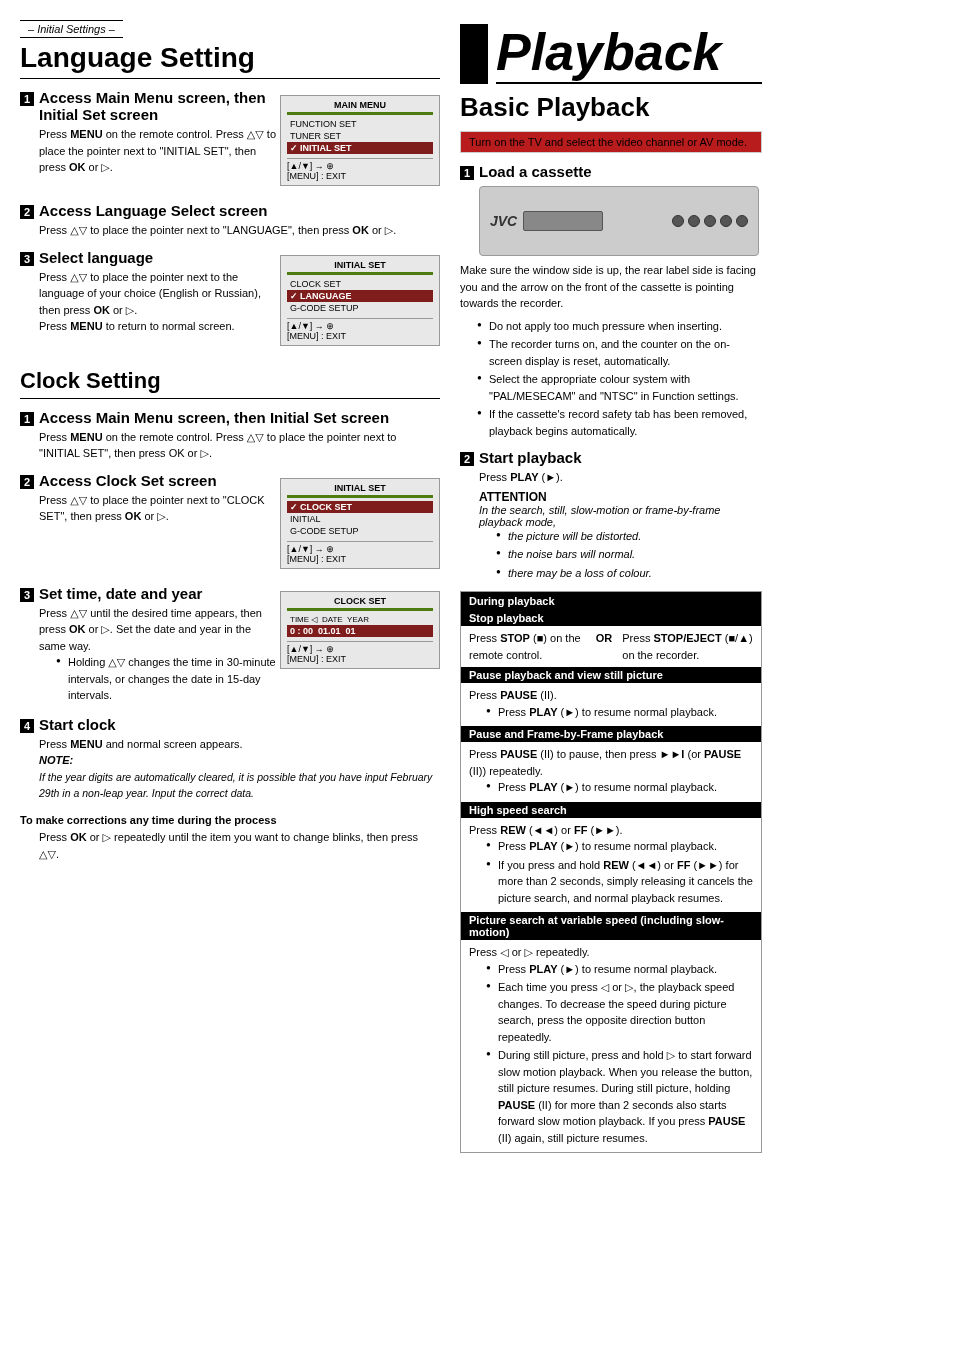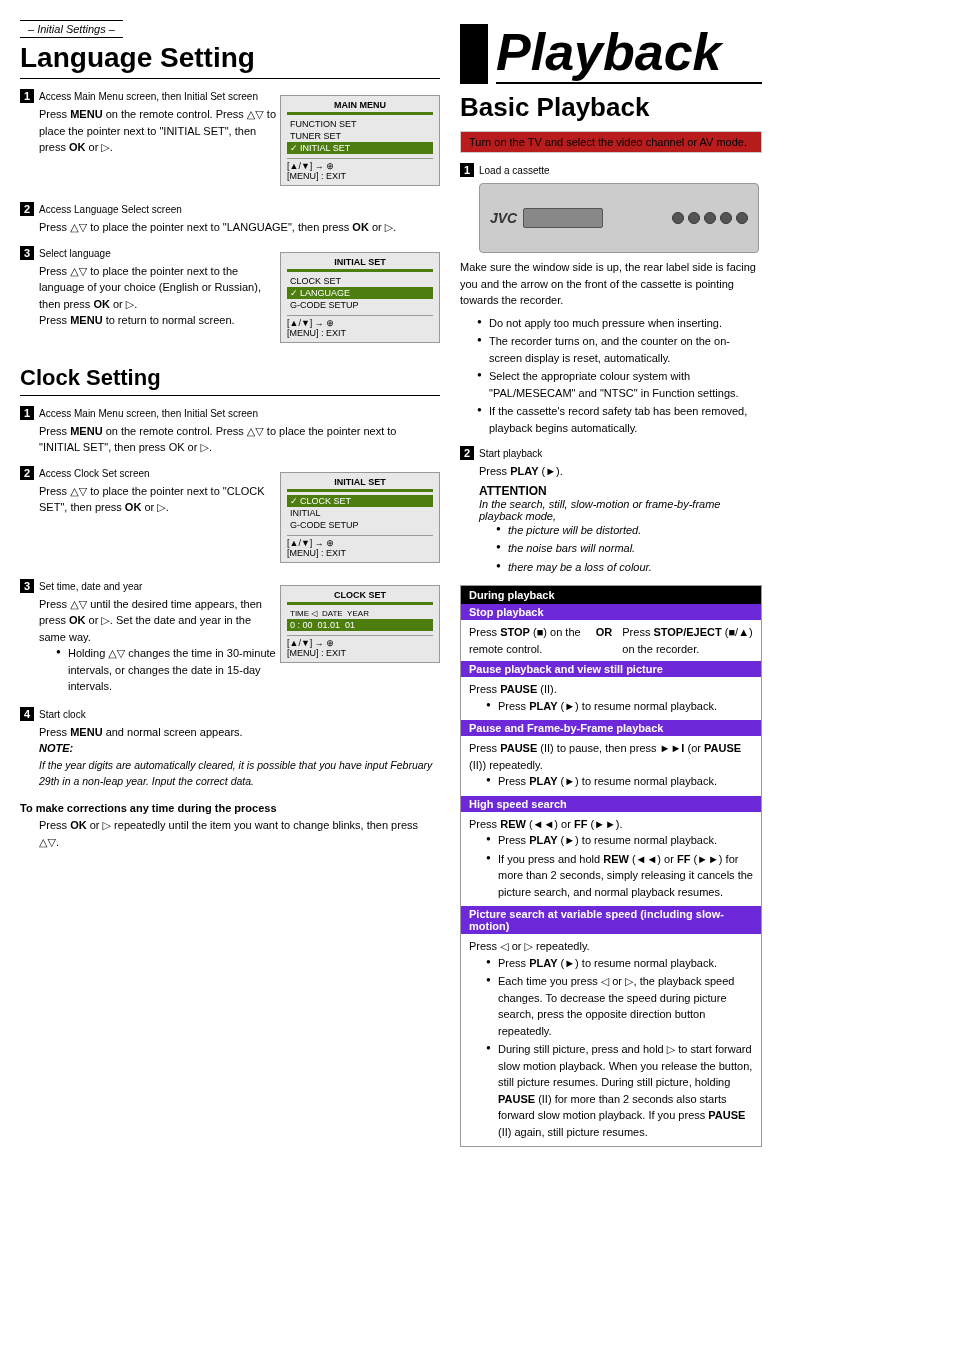--- a/index.html
+++ b/index.html
@@ -64,22 +64,22 @@
       color: #fff;
       font-weight: bold;
       font-size: 11px;
       width: 14px;
       height: 14px;
       text-align: center;
       line-height: 14px;
       flex-shrink: 0;
     }
     .step-title {
-      font-weight: normal;
-      font-size: 10px;
+      font-weight: bold;
+      font-size: 15px;
     }
     .step-body {
       margin-left: 19px;
       font-size: 11px;
       line-height: 1.5;
     }
     
     .screen-box {
       border: 1px solid #999;
       background: #e8e8e8;
@@ -95,22 +95,23 @@
       font-size: 9px;
       border-bottom: 3px solid #4d7c0f;
       margin-bottom: 3px;
       padding-bottom: 2px;
     }
     .screen-box .screen-item {
       padding: 1px 3px;
       font-size: 9px;
     }
     .screen-box .screen-item.highlighted {
-      background: #4d7c0f;
+      background: #7f1d1d;
       color: #fff;
+      font-weight: bold;
     }
     .screen-box .screen-nav {
       margin-top: 4px;
       font-size: 9px;
       border-top: 1px solid #999;
       padding-top: 2px;
     }
     .clearfix::after {
       content: '';
       display: block;
@@ -221,21 +222,21 @@
       border: 1px solid #999;
     }
     .playback-section-header {
       background: #000;
       color: #fff;
       font-weight: bold;
       padding: 3px 8px;
       font-size: 11px;
     }
     .playback-sub-header {
-      background: #6d28d9;
+      background: #000000;
       color: #fff;
       font-weight: bold;
       padding: 2px 8px;
       font-size: 11px;
     }
     .playback-section-content {
       padding: 4px 8px;
       font-size: 11px;
       line-height: 1.5;
     }

